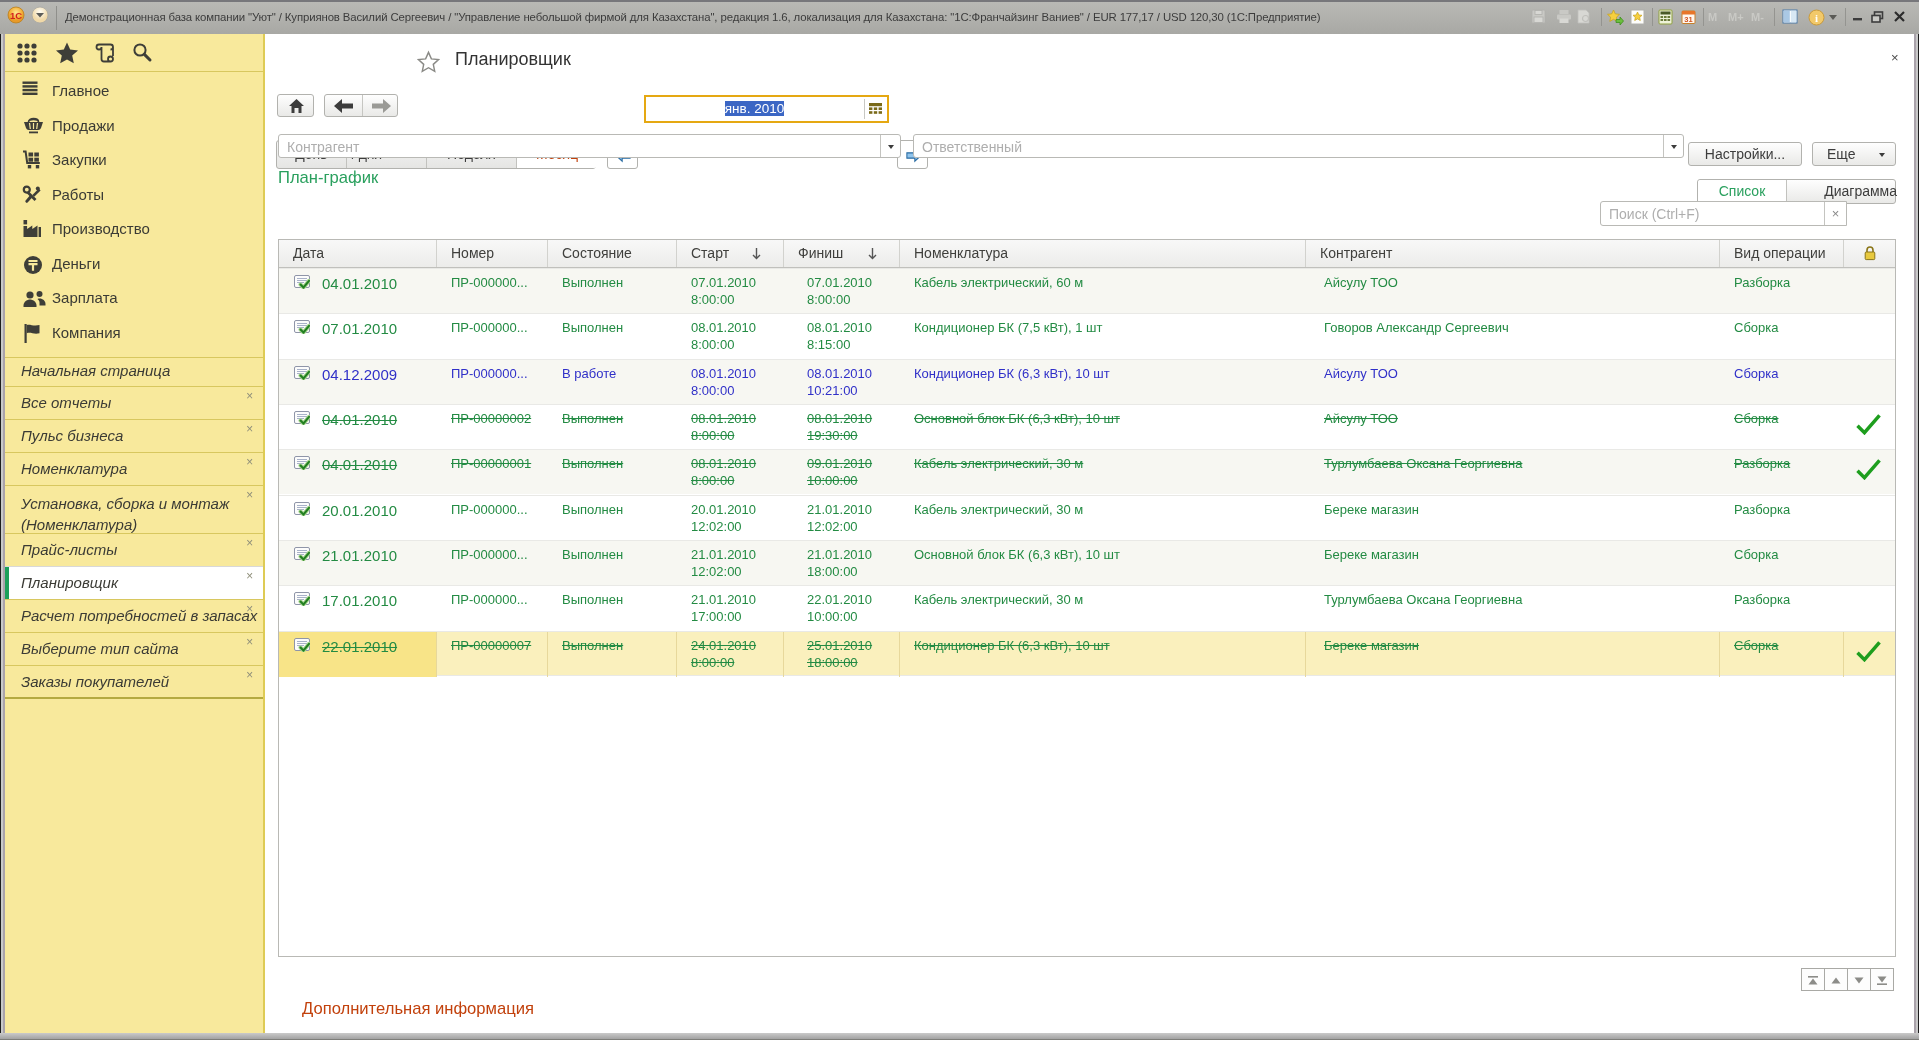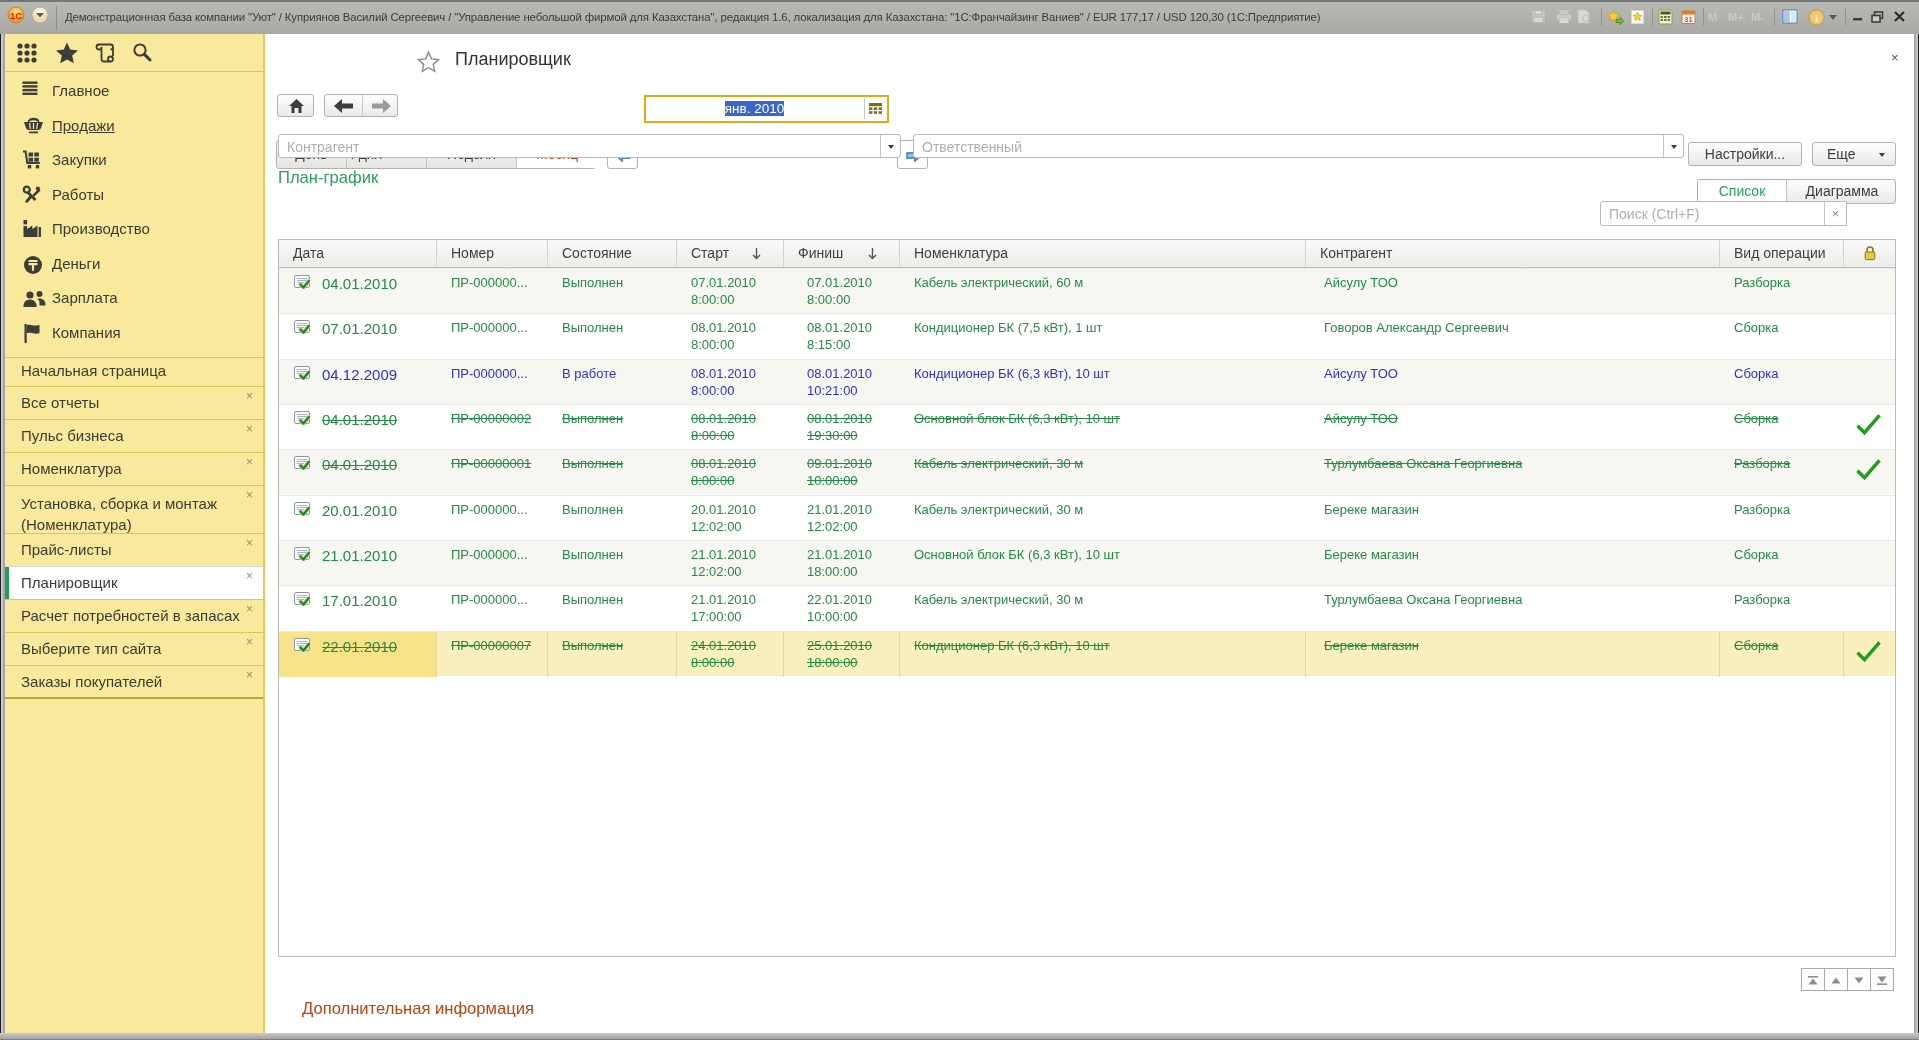--- a/index.html
+++ b/index.html
@@ -16,21 +16,21 @@
 #leftborder  { left:0; top:34px; width:5px;  height:1000px; background:linear-gradient(90deg,#1e1e1e 0,#1e1e1e 1.5px,#c9c9c9 1.5px,#c9c9c9 3.5px,#aaa3ab 3.5px,#aaa3ab 5px); }
 #rightborder { left:1914px; top:34px; width:5px; height:1000px; background:linear-gradient(270deg,#1e1e1e 0,#1e1e1e 1.5px,#c9c9c9 1.5px,#c9c9c9 3.5px,#aaa3ab 3.5px,#aaa3ab 5px); }
 #statusbar   { left:0; top:1033px; width:1919px; height:7px; background:linear-gradient(#cacaca,#a2a2a2); border-bottom:1px solid #7e7e7a; }
 
 
 #sidebar { left:5px; top:34px; width:260px; height:999px; background:#f8e99c; border-right:2px solid #decb55; }
 #sidebar .topicons { position:absolute; left:0; top:0; width:258px; height:38px; border-bottom:1px solid #d8c75f; }
 .mitem { position:absolute; left:0; width:260px; height:34px; }
 .mitem .lbl { position:absolute; left:47px; top:8px; font-size:15px; color:#3b3b35; }
 .mitem svg { position:absolute; left:17px; top:7px; }
-.litem { position:absolute; left:0; width:258px; border-top:1px solid #d8c75f; }
+.litem { position:absolute; left:0; width:258px; border-top:1px solid #d8c75f;font-style:italic; }
 .litem .lbl { position:absolute; left:16px; top:7px; font-size:15px; color:#3b3b35; }
 .litem .x { position:absolute; right:10px; top:2px; font-size:12px; color:#8f8f7a; }
 .litem.sel { background:#ffffff; border-top:1px solid #d8d8d8; }
 .litem.sel:after { content:""; position:absolute; left:0; top:0; bottom:0; width:4px; background:#1ca05a; }
 
 
 #content { left:265px; top:34px; width:1649px; height:999px; background:#ffffff; }
 
 .btn { position:absolute; border:1px solid #b2b2ae; border-radius:3px;
   background:linear-gradient(#fefefe,#e9e9e7); font-size:14px; color:#3c3c3c;margin-top:46px; }
@@ -224,21 +224,21 @@
       <path d="M2 6 h19 l-2 6 a3 3 0 0 1 -3 2 h-9 a3 3 0 0 1 -3 -2 Z"></path>
       <path d="M6.5 6 C6.5 1.5 16.5 1.5 16.5 6 M6.5 6.2 C6.5 2.6 16.5 2.6 16.5 6.2" fill="none" stroke="#3e3e38" stroke-width="1.6"></path>
       <g stroke="#f8e99c" stroke-width="1.2">
             <line x1="7.5" y1="7" x2="8.3" y2="13"></line>
             <line x1="11.5" y1="7" x2="11.5" y2="13"></line>
             <line x1="15.5" y1="7" x2="14.7" y2="13"></line>
           </g>
       <rect x="7" y="15.5" width="9" height="1.8"></rect>
     </g>
       </svg>
-    <div class="lbl" style="text-decoration:underline">Продажи</div>
+    <div class="lbl" style="">Продажи</div>
   </div>
   <div class="mitem" style="top:109px">
     <svg width="20" height="19" viewBox="0 0 20 19">
         <g fill="#3e3e38">
       <path d="M1 1.5 h2.6 l1.6 11.5 h12.6" fill="none" stroke="#3e3e38" stroke-width="2"></path>
       <rect x="6.5" y="2.5" width="4.6" height="4"></rect>
           <rect x="12.3" y="2.5" width="4.6" height="4"></rect>
       <rect x="6.5" y="7.7" width="4.6" height="4"></rect>
           <rect x="12.3" y="7.7" width="4.6" height="4"></rect>
       <rect x="5.8" y="15" width="3.4" height="3.4"></rect>
@@ -401,21 +401,21 @@
   <div class="inp" style="left:13px;top:100px;width:623px;height:24px">
     <div class="ph">Контрагент</div>
       <div class="dd"></div>
   </div>
   <div class="inp" style="left:648px;top:100px;width:771px;height:24px">
     <div class="ph">Ответственный</div>
       <div class="dd"></div>
   </div>
   <div class="btn" style="left:1432px;top:99px;width:199px;height:25px">
     <div style="position:absolute;left:0;top:0;width:89px;height:23px;line-height:23px;text-align:center;background:#fff;color:#2aa05e;border-right:1px solid #c2c2be;border-radius:3px 0 0 3px">Список</div>
-    <div style="position:absolute;left:89px;top:0;width:110px;height:23px;line-height:23px;text-align:center">Диаграмма</div>
+    <div style="position:absolute;left:89px;top:0;width:110px;height:23px;line-height:23px;text-align:right">Диаграмма</div>
   </div>
 
   <div style="position:absolute;left:13px;top:134px;font-size:16.6px;color:#2aa05e">План-график</div>
 
   <div class="btn" style="left:14px;top:166px;width:178px;height:24px">
       <div class="btncap" style="top:3px">Заказ на производство</div>
     </div>
   <div class="btn" style="left:213px;top:166px;width:25px;height:24px">
     <svg style="position:absolute;left:4px;top:3px" width="17" height="17" viewBox="0 0 17 17">
       <path d="M3 7 A5.6 5.6 0 0 1 12.6 3.6" fill="none" stroke="#3f8d1f" stroke-width="2.4"></path>

